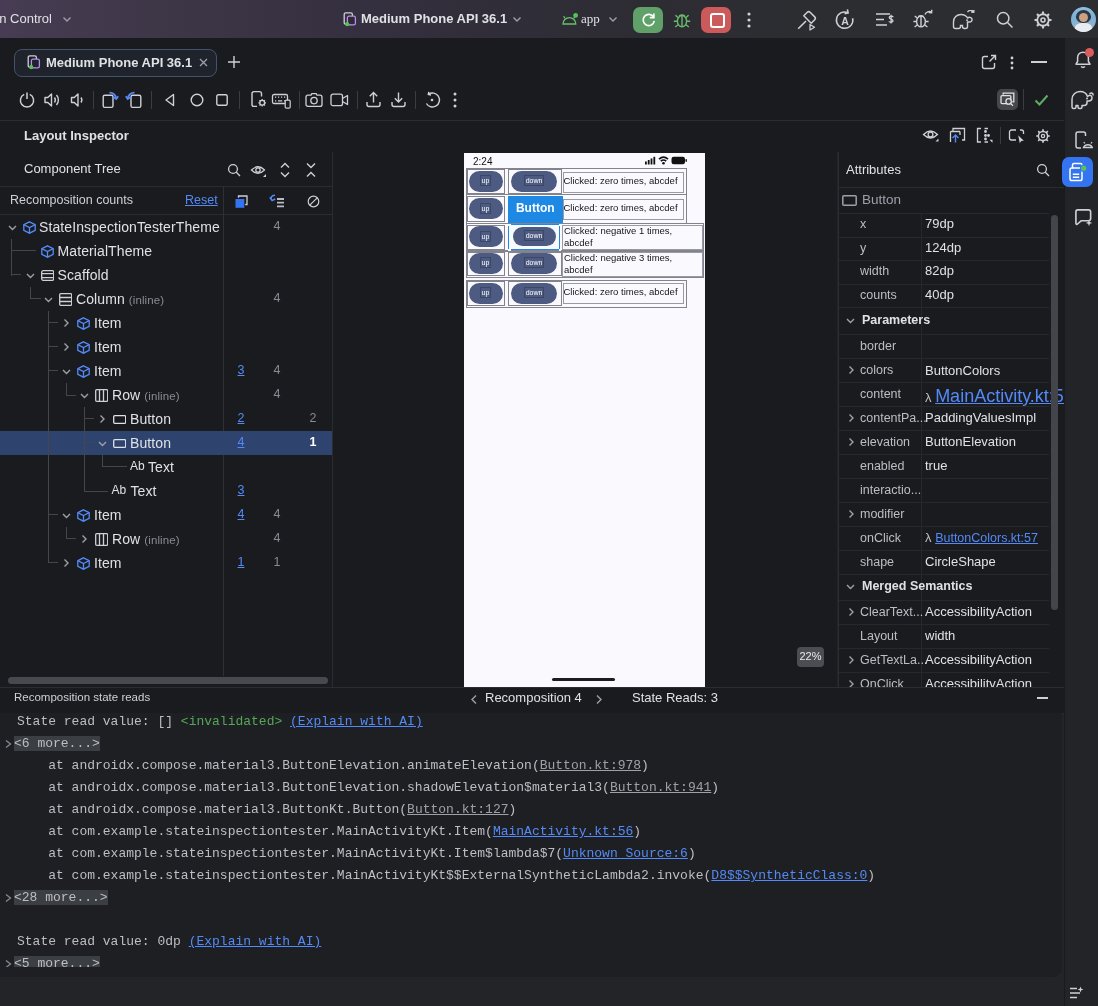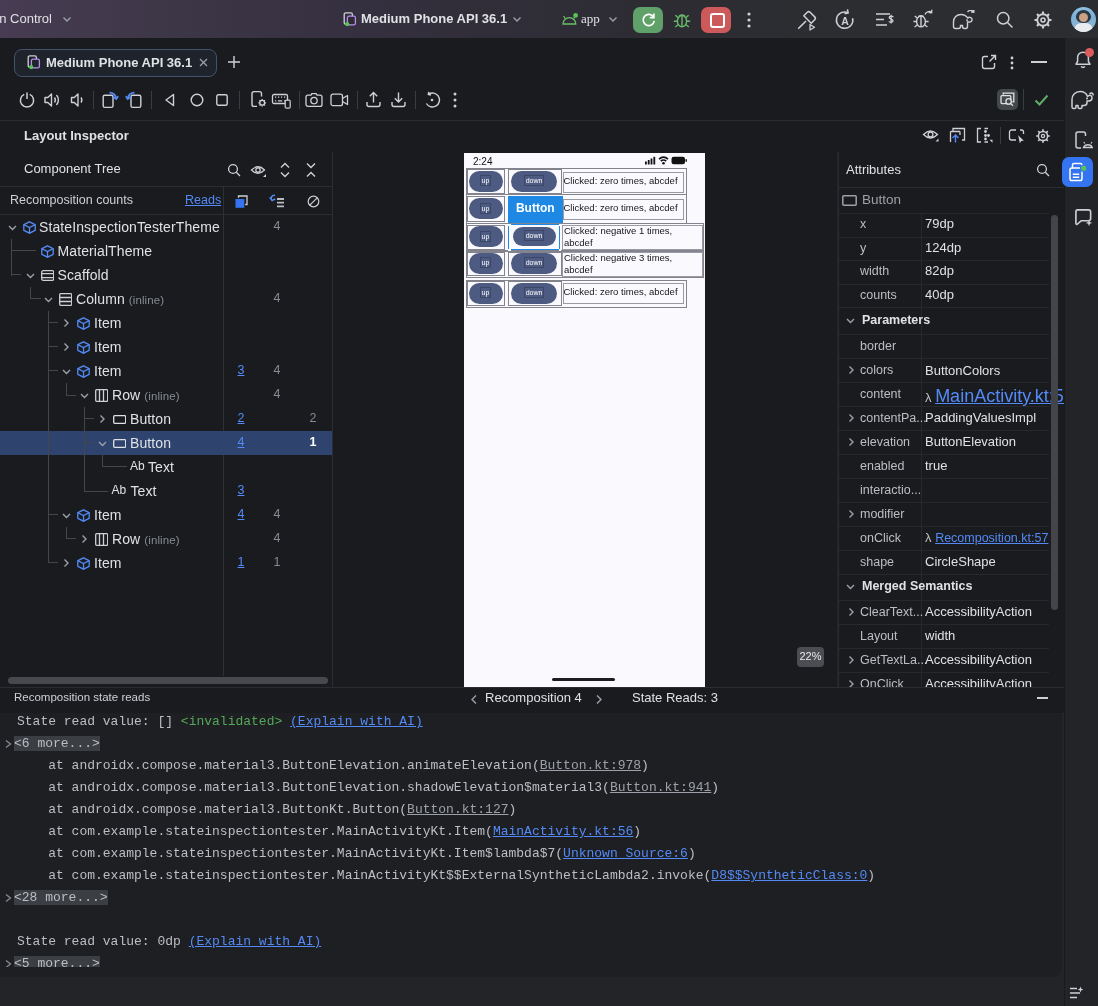--- a/index.html
+++ b/index.html
@@ -284,21 +284,21 @@
 </svg>
 <svg class="icon" style="left:278px;top:162px" width="14" height="16" viewBox="0 0 14 16">
   <path d="M3 5.5 L7 1.5 L11 5.5 M3 10.5 L7 14.5 L11 10.5" fill="none" stroke="#ced0d6" stroke-width="1.4"></path>
 </svg>
 <svg class="icon" style="left:304px;top:162px" width="14" height="16" viewBox="0 0 14 16">
   <path d="M3 1.5 L7 5.5 L11 1.5 M3 14.5 L7 10.5 L11 14.5" fill="none" stroke="#ced0d6" stroke-width="1.4"></path>
 </svg>
 <div class="abs" style="left:0;top:186px;width:332px;height:1px;background:#2a2c30;"></div>
 
 <div class="abs" style="left:10px;top:193px;font-size:12.5px;color:#ced0d6;">Recomposition counts</div>
-<div class="abs" style="left:185px;top:193px;font-size:12.5px;"><span class="lk">Reads</span></div>
+<div class="abs" style="left:185px;top:193px;font-size:12.5px;"><span class="lk">Reset</span></div>
 <svg class="icon" style="left:234px;top:195px" width="14" height="14" viewBox="0 0 14 14">
   <path d="M4.5 2.8 L4.5 1 L13 1 L13 9.5 L11.2 9.5" fill="none" stroke="#ced0d6" stroke-width="1.3"></path>
   <rect x="1.5" y="4" width="8.8" height="8.8" fill="#3574f0"></rect>
 </svg>
 <svg class="icon" style="left:268px;top:194px" width="17" height="14" viewBox="0 0 17 14">
   <path d="M7 1.3 C3 1.3 2.2 4.6 4 6.4 M1.8 3.4 L4.1 6.6 L7.2 5" fill="none" stroke="#548af7" stroke-width="1.5"></path>
   <path d="M9 5 L16 5 M9 8.7 L16 8.7 M9 12.4 L16 12.4" stroke="#b8bcc2" stroke-width="1.8"></path>
 </svg>
 <svg class="icon" style="left:307px;top:195px" width="13" height="13" viewBox="0 0 13 13">
   <circle cx="6.5" cy="6.5" r="5.3" fill="none" stroke="#ced0d6" stroke-width="1.2"></circle>
@@ -615,21 +615,21 @@
     <div class="al" style="left:860px;top:434.5px">elevation</div>
     <div class="av" style="top:433.5px">ButtonElevation</div>
   <div class="al" style="left:860px;top:458.5px">enabled</div>
     <div class="av" style="top:457.5px">true</div>
   <div class="al" style="left:860px;top:482.5px">interactio...</div>
   <svg class="achev" style="left:846px;top:508.5px" width="11" height="11">
       <use href="#cvr"></use>
     </svg>
     <div class="al" style="left:860px;top:506.5px">modifier</div>
   <div class="al" style="left:860px;top:530.5px">onClick</div>
-    <div class="av" style="top:529.5px;color:#bcbec4">λ <span class="lk" style="font-size:12.5px">Recomposition.kt:57</span></div>
+    <div class="av" style="top:529.5px;color:#bcbec4">λ <span class="lk" style="font-size:12.5px">ButtonColors.kt:57</span></div>
   <div class="al" style="left:860px;top:554.5px">shape</div>
     <div class="av" style="top:553.5px">CircleShape</div>
   <svg class="achev" style="top:582px" width="11" height="10">
       <use href="#cvd"></use>
     </svg>
     <div class="ahdr" style="top:579px">Merged Semantics</div>
   <svg class="achev" style="left:846px;top:606.5px" width="11" height="11">
       <use href="#cvr"></use>
     </svg>
     <div class="al" style="left:860px;top:604.5px">ClearText...</div>

